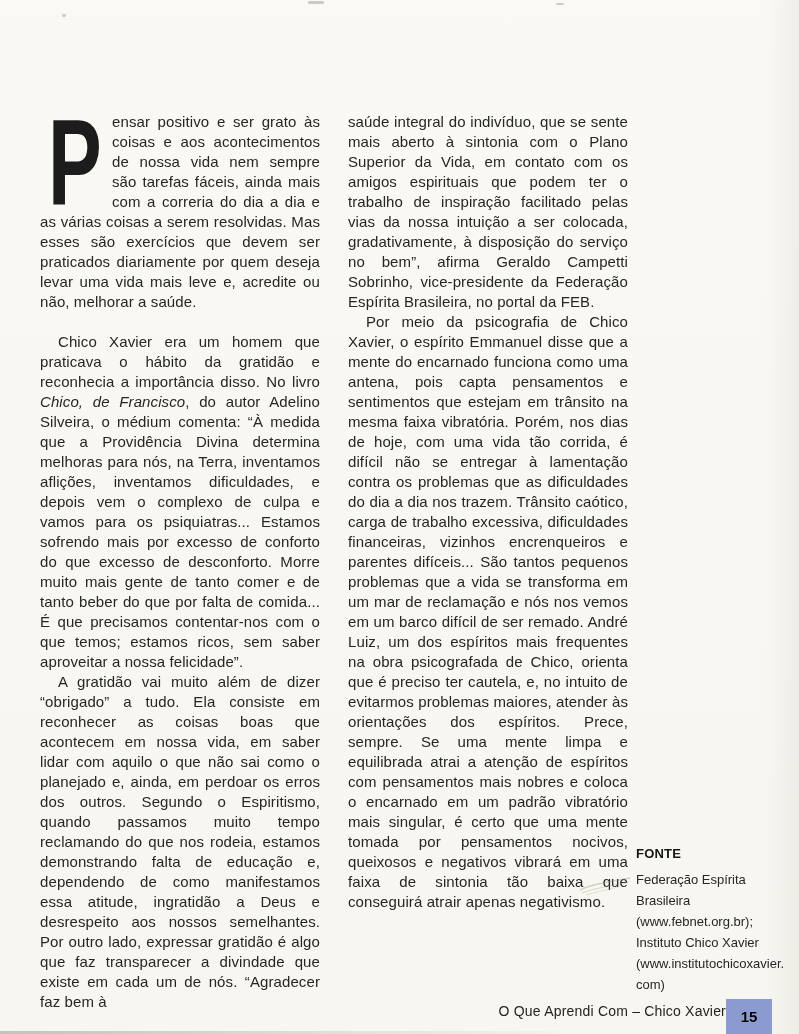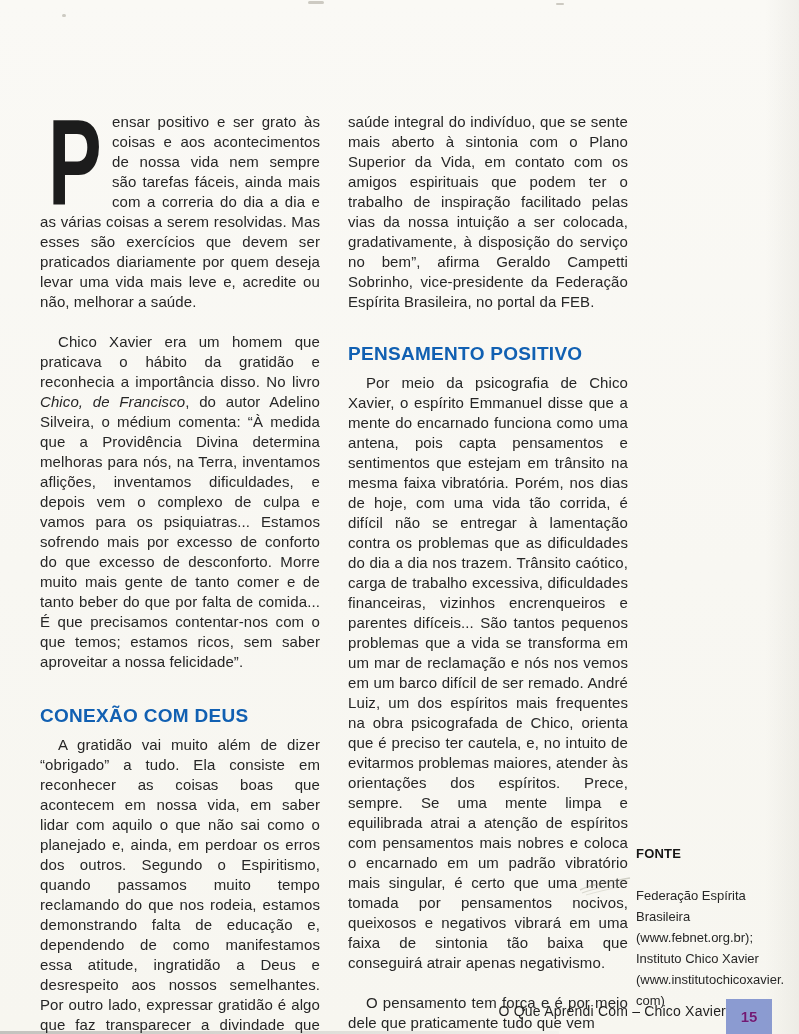--- a/index.html
+++ b/index.html
@@ -48,63 +48,60 @@
     color:#1160b2;letter-spacing:.3px;
     text-align:left;text-indent:0;
   }
   em{}
 
   .fonte{
     position:absolute;left:636px;top:846px;width:152px;
     text-align:left;
   }
   .fonte-heading{
-    font-size:13px;font-weight:bold;color:#161616;margin-bottom:24px;letter-spacing:.2px;
+    font-size:13px;font-weight:bold;color:#161616;margin-bottom:8px;letter-spacing:.2px;
   }
   .fonte-text{
     font-size:13px;line-height:21px;color:#262626;
     word-break:break-word;
   }
 
   .smudge{position:absolute;left:578px;top:872px;opacity:.55;}
 
   .footer-title{
     position:absolute;top:1003px;right:73px;
     font-size:14px;color:#1f1f1f;letter-spacing:.2px;
   }
   .page-badge{
     position:absolute;left:726px;top:999px;
     width:46px;height:35px;
     background:#8b9bd1;
-    color:#701a75;font-size:15px;font-weight:bold;
+    color:#000000;font-size:15px;font-weight:bold;
     display:flex;align-items:center;justify-content:center;
     text-shadow:0 0 1px rgba(255,255,255,.4);
   }
 </style>
 </head>
 <body>
 
 <div class="page">
 
   <div class="speck" style="left:308px;top:1px;width:16px;height:3px;"></div>
   <div class="speck" style="left:556px;top:3px;width:8px;height:2px;"></div>
   <div class="speck" style="left:62px;top:14px;width:4px;height:3px;"></div>
 
   <section class="col col-left">
     <p><span class="dropcap">P</span><span>ensar positivo e ser grato às coisas e aos acontecimentos de nossa vida nem sempre são tarefas fáceis, ainda mais com a correria do dia a dia e as várias coisas a serem resolvidas. Mas esses são exercícios que devem ser praticados diariamente por quem deseja levar uma vida mais leve e, acredite ou não, melhorar a saúde.</span></p>
     <p class="indent gap-top"><span>Chico Xavier era um homem que praticava o hábito da gratidão e reconhecia a importância disso. No livro </span><em>Chico, de Francisco</em><span>, do autor Adelino Silveira, o médium comenta: “À medida que a Providência Divina determina melhoras para nós, na Terra, inventamos aflições, inventamos dificuldades, e depois vem o complexo de culpa e vamos para os psiquiatras... Estamos sofrendo mais por excesso de conforto do que excesso de desconforto. Morre muito mais gente de tanto comer e de tanto beber do que por falta de comida... É que precisamos contentar-nos com o que temos; estamos ricos, sem saber aproveitar a nossa felicidade”.</span></p>
-    <h2 class="heading">CONEXÃO COM DEUS</h2>
     <p class="indent">A gratidão vai muito além de dizer “obrigado” a tudo. Ela consiste em reconhecer as coisas boas que acontecem em nossa vida, em saber lidar com aquilo o que não sai como o planejado e, ainda, em perdoar os erros dos outros. Segundo o Espiritismo, quando passamos muito tempo reclamando do que nos rodeia, estamos demonstrando falta de educação e, dependendo de como manifestamos essa atitude, ingratidão a Deus e desrespeito aos nossos semelhantes. Por outro lado, expressar gratidão é algo que faz transparecer a divindade que existe em cada um de nós. “Agradecer faz bem à</p>
   </section>
 
   <section class="col col-right">
     <p>saúde integral do indivíduo, que se sente mais aberto à sintonia com o Plano Superior da Vida, em contato com os amigos espirituais que podem ter o trabalho de inspiração facilitado pelas vias da nossa intuição a ser colocada, gradativamente, à disposição do serviço no bem”, afirma Geraldo Campetti Sobrinho, vice-presidente da Federação Espírita Brasileira, no portal da FEB.</p>
-    <h2 class="heading" style="margin-top:31px;">PENSAMENTO POSITIVO</h2>
     <p class="indent">Por meio da psicografia de Chico Xavier, o espírito Emmanuel disse que a mente do encarnado funciona como uma antena, pois capta pensamentos e sentimentos que estejam em trânsito na mesma faixa vibratória. Porém, nos dias de hoje, com uma vida tão corrida, é difícil não se entregar à lamentação contra os problemas que as dificuldades do dia a dia nos trazem. Trânsito caótico, carga de trabalho excessiva, dificuldades financeiras, vizinhos encrenqueiros e parentes difíceis... São tantos pequenos problemas que a vida se transforma em um mar de reclamação e nós nos vemos em um barco difícil de ser remado. André Luiz, um dos espíritos mais frequentes na obra psicografada de Chico, orienta que é preciso ter cautela, e, no intuito de evitarmos problemas maiores, atender às orientações dos espíritos. Prece, sempre. Se uma mente limpa e equilibrada atrai a atenção de espíritos com pensamentos mais nobres e coloca o encarnado em um padrão vibratório mais singular, é certo que uma mente tomada por pensamentos nocivos, queixosos e negativos vibrará em uma faixa de sintonia tão baixa que conseguirá atrair apenas negativismo.</p>
-    <p class="indent gap-top">O pensamento tem força e é por meio dele que praticamente tudo que vem</p>
   </section>
 
   <svg class="smudge" width="56" height="30" viewBox="0 0 56 30">
     <path d="M2 18 C 14 12, 30 10, 52 6" stroke="#90907f" stroke-width="1.4" fill="none" opacity=".7"></path>
     <path d="M4 21 C 16 16, 32 14, 50 10" stroke="#9a9a89" stroke-width="1.1" fill="none" opacity=".6"></path>
     <path d="M8 23 C 18 20, 28 18, 40 15" stroke="#a5a594" stroke-width="1.0" fill="none" opacity=".5"></path>
   </svg>
 
   <aside class="fonte">
     <div class="fonte-heading">FONTE</div>

